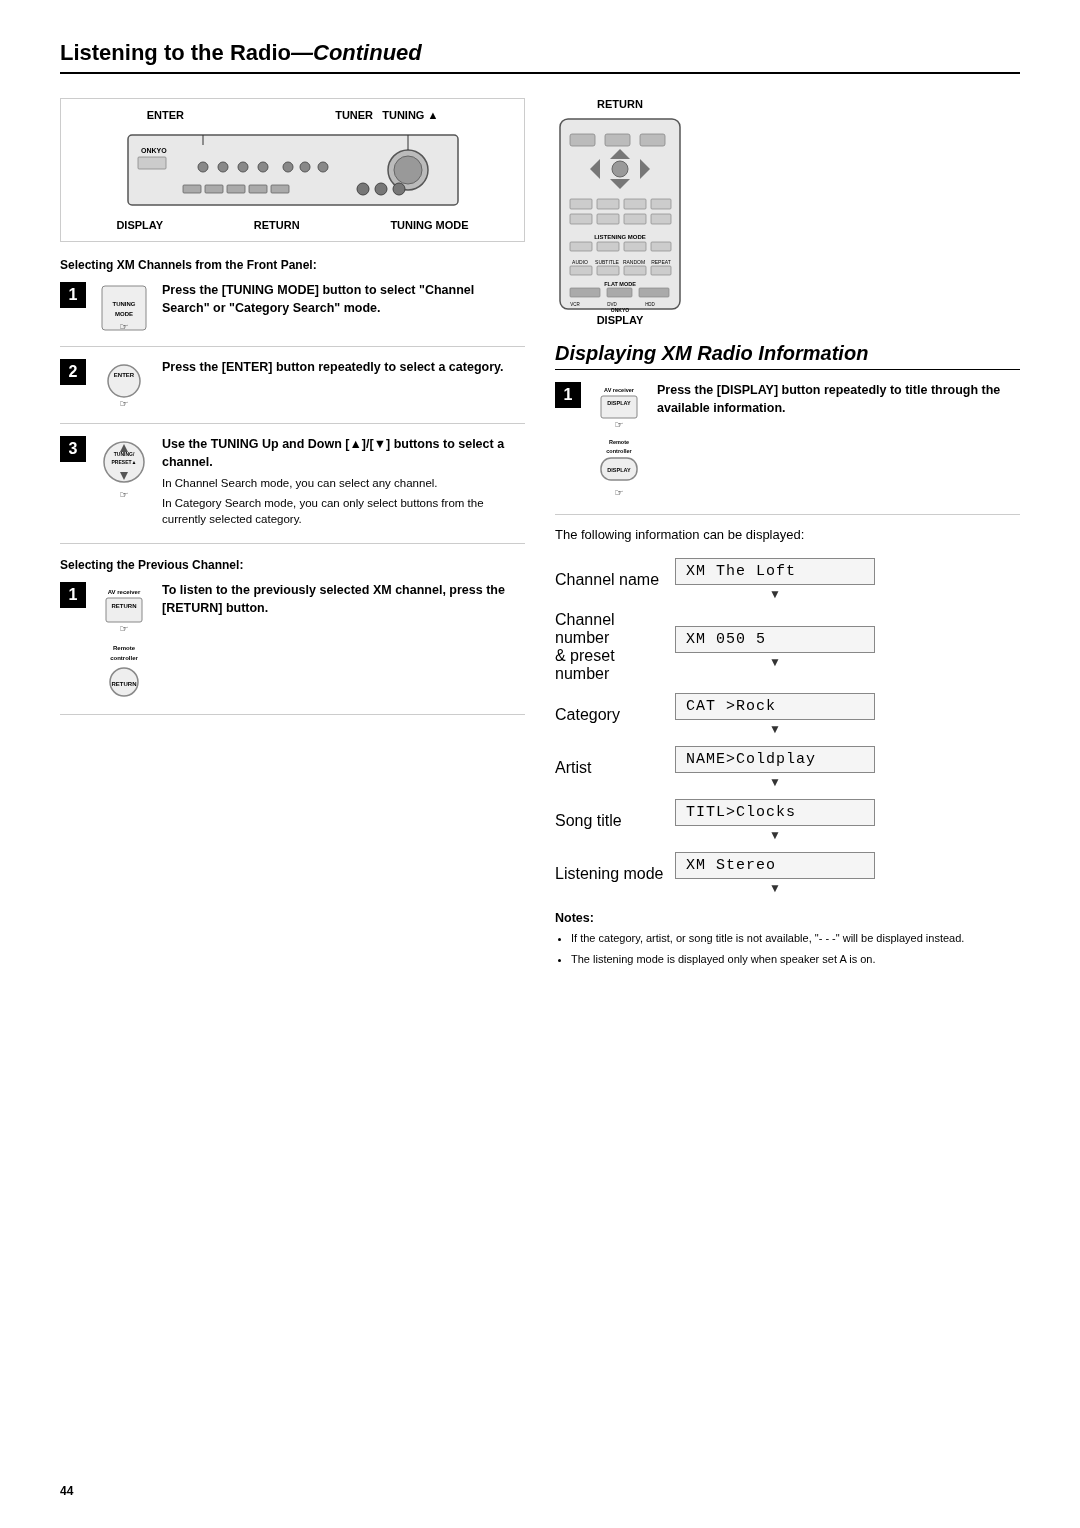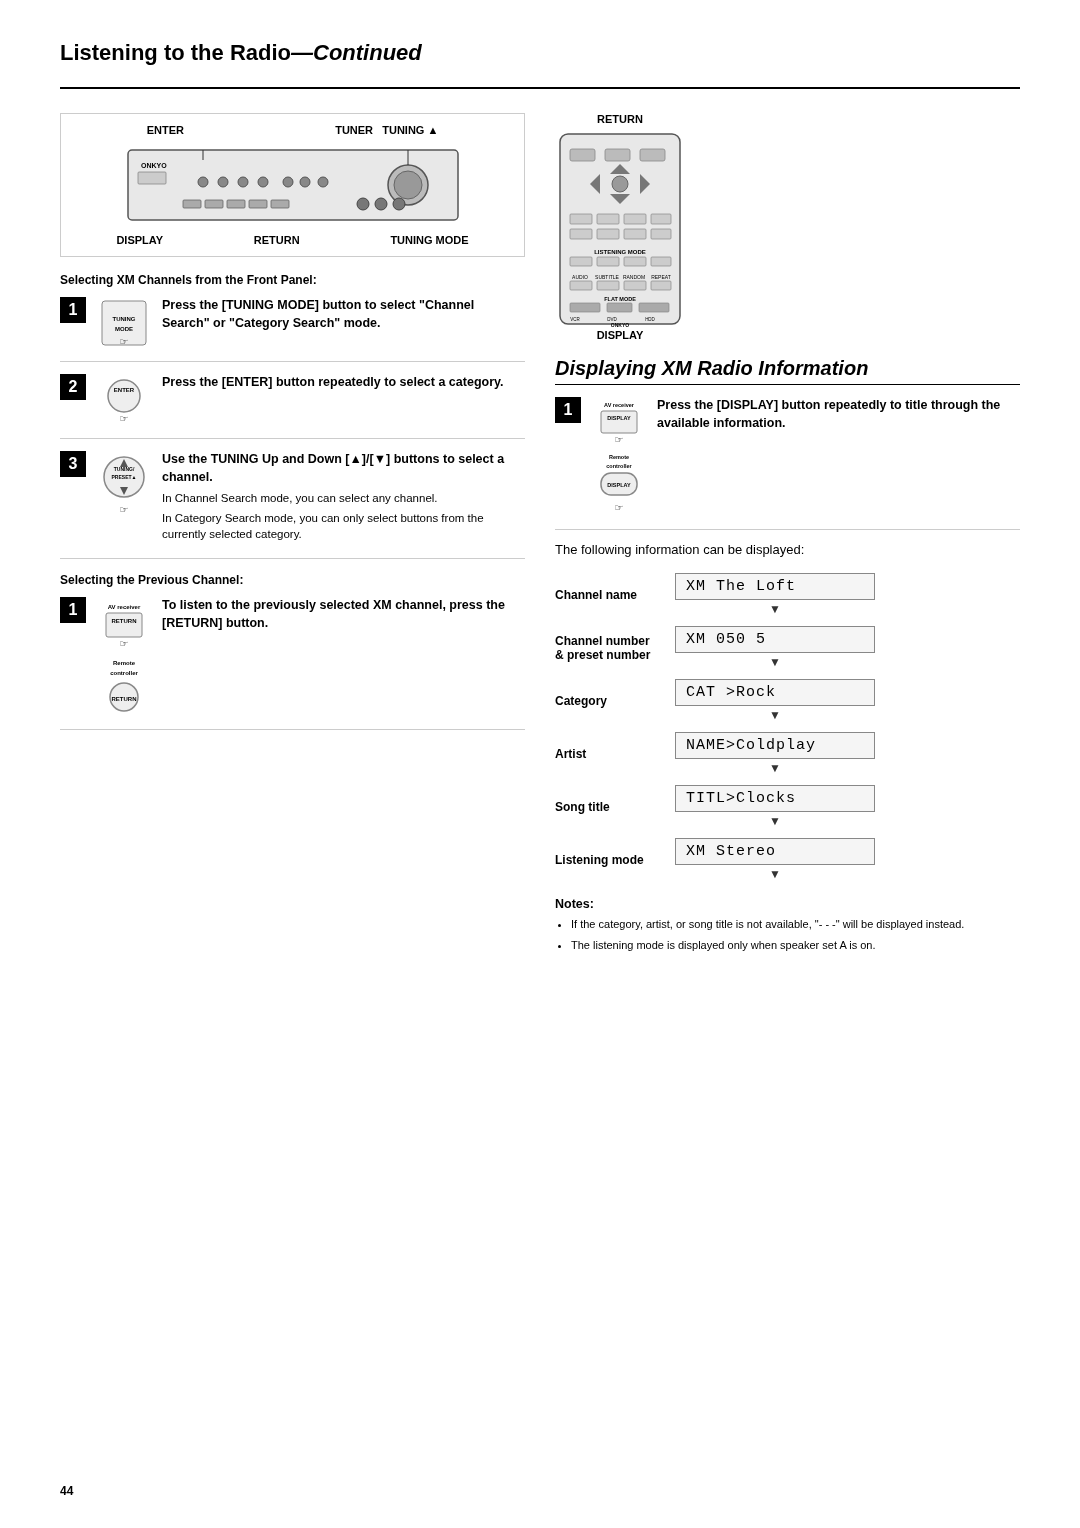--- a/index.html
+++ b/index.html
@@ -9,21 +9,21 @@
       background: #fff;
       font-family: Arial, Helvetica, sans-serif;
       font-size: 13px;
       color: #000;
       padding: 40px 60px;
     }
     h1.page-title {
       font-size: 22px;
       font-weight: bold;
       border-bottom: 2px solid #000;
-      padding-bottom: 21px;
+      padding-bottom: 6px;
       margin-bottom: 24px;
     }
     h1.page-title em { font-style: italic; }
 
     .two-col {
       display: flex;
       gap: 30px;
     }
     .col-left { flex: 1; }
     .col-right { flex: 1; }
@@ -106,22 +106,22 @@
       flex-direction: column;
       gap: 10px;
       margin-top: 16px;
     }
     .display-row {
       display: flex;
       align-items: center;
       gap: 10px;
     }
     .display-label {
-      font-size: 12px;
-      font-weight: bold;
+      font-size: 16px;
+      font-weight: normal;
       width: 110px;
       flex-shrink: 0;
     }
     .display-screen {
       border: 1px solid #888;
       background: #f5f5f5;
       font-family: 'Courier New', monospace;
       font-size: 15px;
       padding: 4px 10px;
       min-width: 200px;

